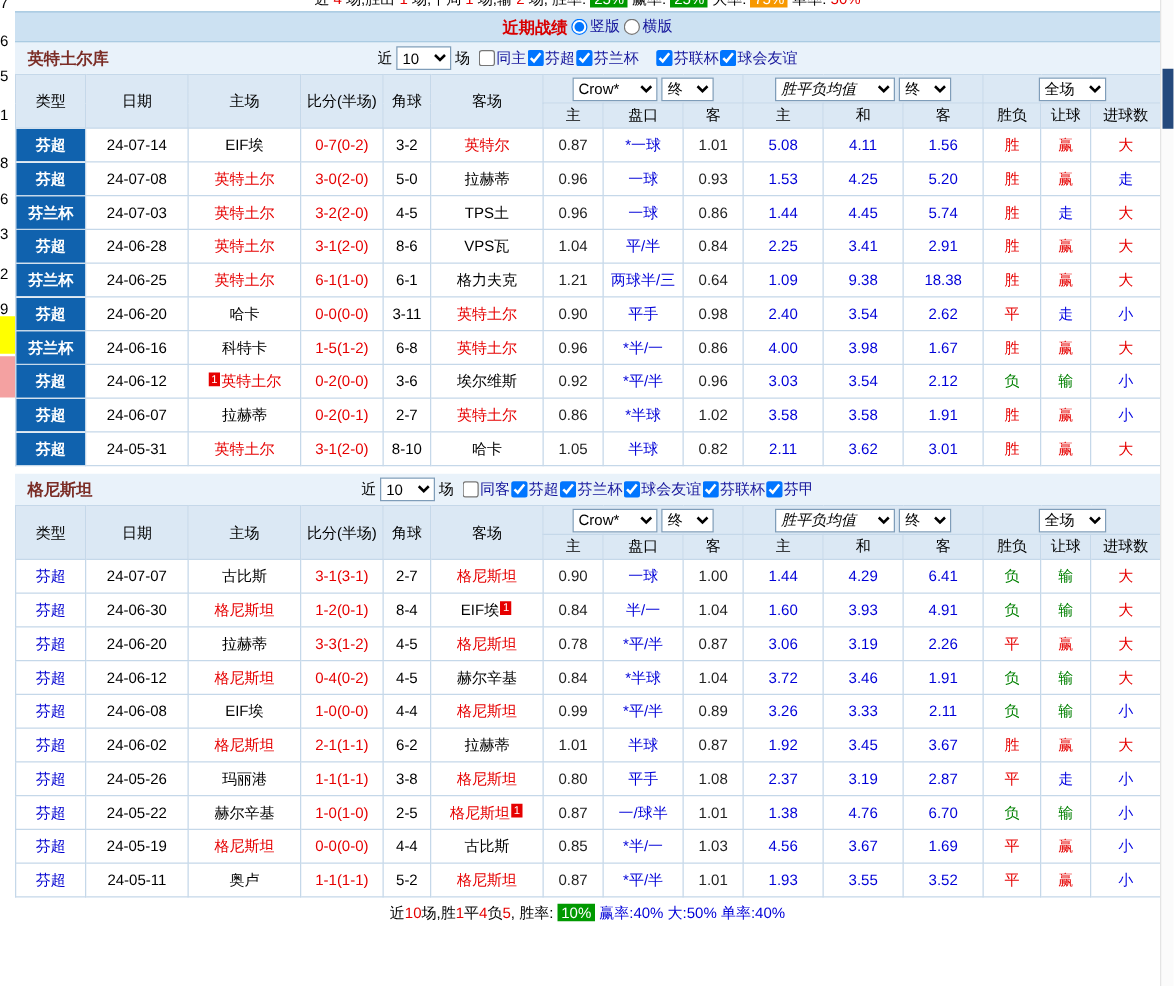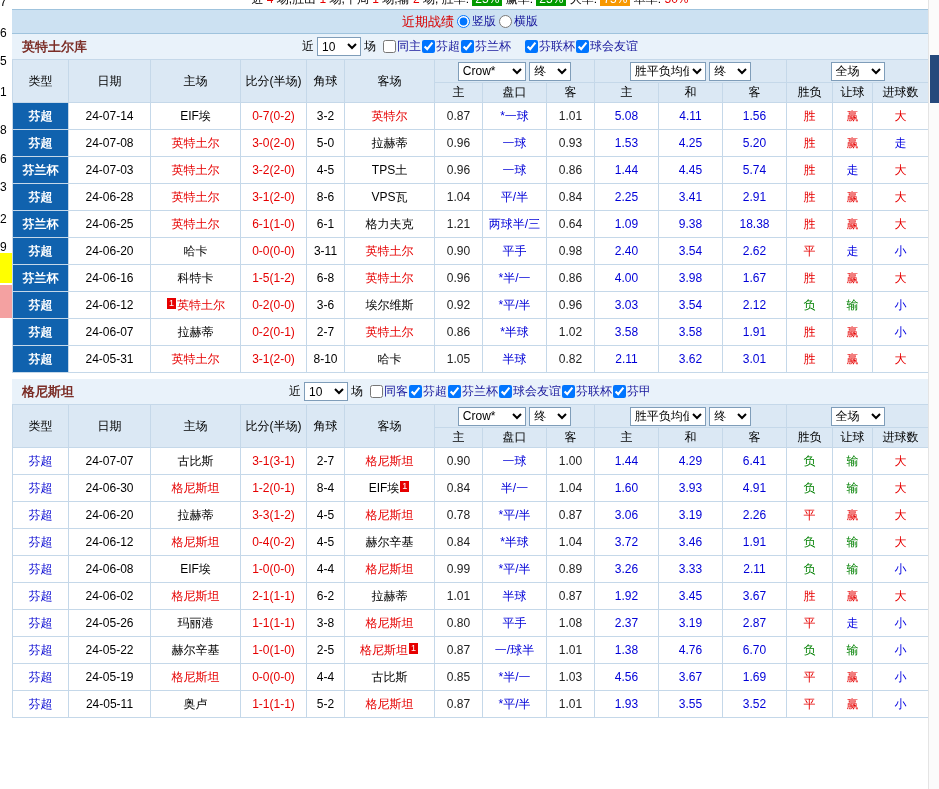--- a/index.html
+++ b/index.html
@@ -15,21 +15,21 @@
   .scrollbar { position:absolute; right:0; top:0; width:11px; height:100%; background:#fbfbfb; border-left:1px solid #e4e4e4; z-index:6; }
   .scrollbar-thumb { position:absolute; left:1px; width:9px; background:#25497c; }
 
   .main { position:absolute; left:12px; top:0; width:916px; }
 
   .top-partial { height:9px; overflow:hidden; text-align:center; white-space:nowrap; }
   .top-partial .inner { margin-top:-9px; line-height:17px; }
 
   .title-bar { height:25px; background:#cce1f2; border-top:1px solid #9fc3dd; border-bottom:1px solid #9fc3dd;
                display:flex; align-items:center; justify-content:center; gap:3px; }
-  .bar-title { color:#d80000; font-weight:normal; font-size:13px; }
+  .bar-title { color:#d80000; font-weight:bold; font-size:13px; }
   .radio-lab { display:inline-flex; align-items:center; color:#16169c; cursor:pointer; }
   .radio-lab input { margin:0 2px 0 0; width:13px; height:13px; }
 
   .section-head { position:relative; height:25px; background:#e9f2fa; display:flex; align-items:center; justify-content:center; }
   .team-title { position:absolute; left:10px; color:#7b2d26; font-weight:bold; font-size:13px; }
   .filter-center { display:flex; align-items:center; color:#000; }
   .filter-center select { margin:0 3px; }
   .cbs { display:inline-flex; align-items:center; margin-left:6px; }
   .cb { display:inline-flex; align-items:center; color:#16169c; cursor:pointer; margin-left:1px; }
   .cb input { margin:0 1px 0 0; width:13px; height:13px; }
@@ -37,21 +37,21 @@
 
   table { border-collapse:collapse; table-layout:fixed; width:916px; }
   th, td { border:1px solid #c5d8e9; text-align:center; overflow:hidden; white-space:nowrap; }
   thead th { background:#dbe8f4; font-weight:normal; color:#000; }
   thead tr.selrow th { height:23px; }
   thead tr.subrow th { height:20px; }
   tbody tr { height:27px; }
   tbody td { background:#fff; }
 
   select { font-size:12px; height:19px; border:1px solid #7f9db9; background:#fff; }
-  .w68 { width:68px; } .w42 { width:42px; } .w100 { width:76px; } .w54 { width:54px; } .w44 { width:44px; }
+  .w68 { width:68px; } .w42 { width:42px; } .w100 { width:96px;font-style:italic; } .w54 { width:54px; } .w44 { width:44px; }
 
   .type-dark { background:#1062ae !important; color:#fff; font-weight:bold; }
   .type-light { color:#0000d0; }
   .team-red { color:#e60000; }
   .team-black { color:#000; }
   .score { color:#e60000; }
   .odd-black { color:#222; }
   .odd-blue { color:#0000d8; }
   .badge1 { display:inline-block; background:#e60000; color:#fff; font-size:9px; line-height:11px; width:9px; height:11px;
             text-align:center; vertical-align:3px; margin:0 1px; }
@@ -614,16 +614,17 @@
               <td class="odd-black">1.01</td>
               <td class="odd-blue">1.93</td>
               <td class="odd-blue">3.55</td>
               <td class="odd-blue">3.52</td>
               <td style="color: rgb(230, 0, 0); font-weight: normal;">平</td>
               <td style="color: rgb(230, 0, 0); font-weight: normal;">赢</td>
               <td style="color: rgb(0, 0, 224); font-weight: normal;">小</td>
             </tr>
           </tbody>
       </table>
+      <div class="summary"><span>近</span><span class="red">10</span><span>场,胜</span><span class="red">1</span><span>平</span><span class="red">4</span><span>负</span><span class="red">5</span><span>, 胜率: </span><span class="badge-green">10%</span><span> </span><span class="blue">赢率:40% 大:50% 单率:40%</span></div>
     </div>
 
   </div>
 </div>
 
 </body></html>

